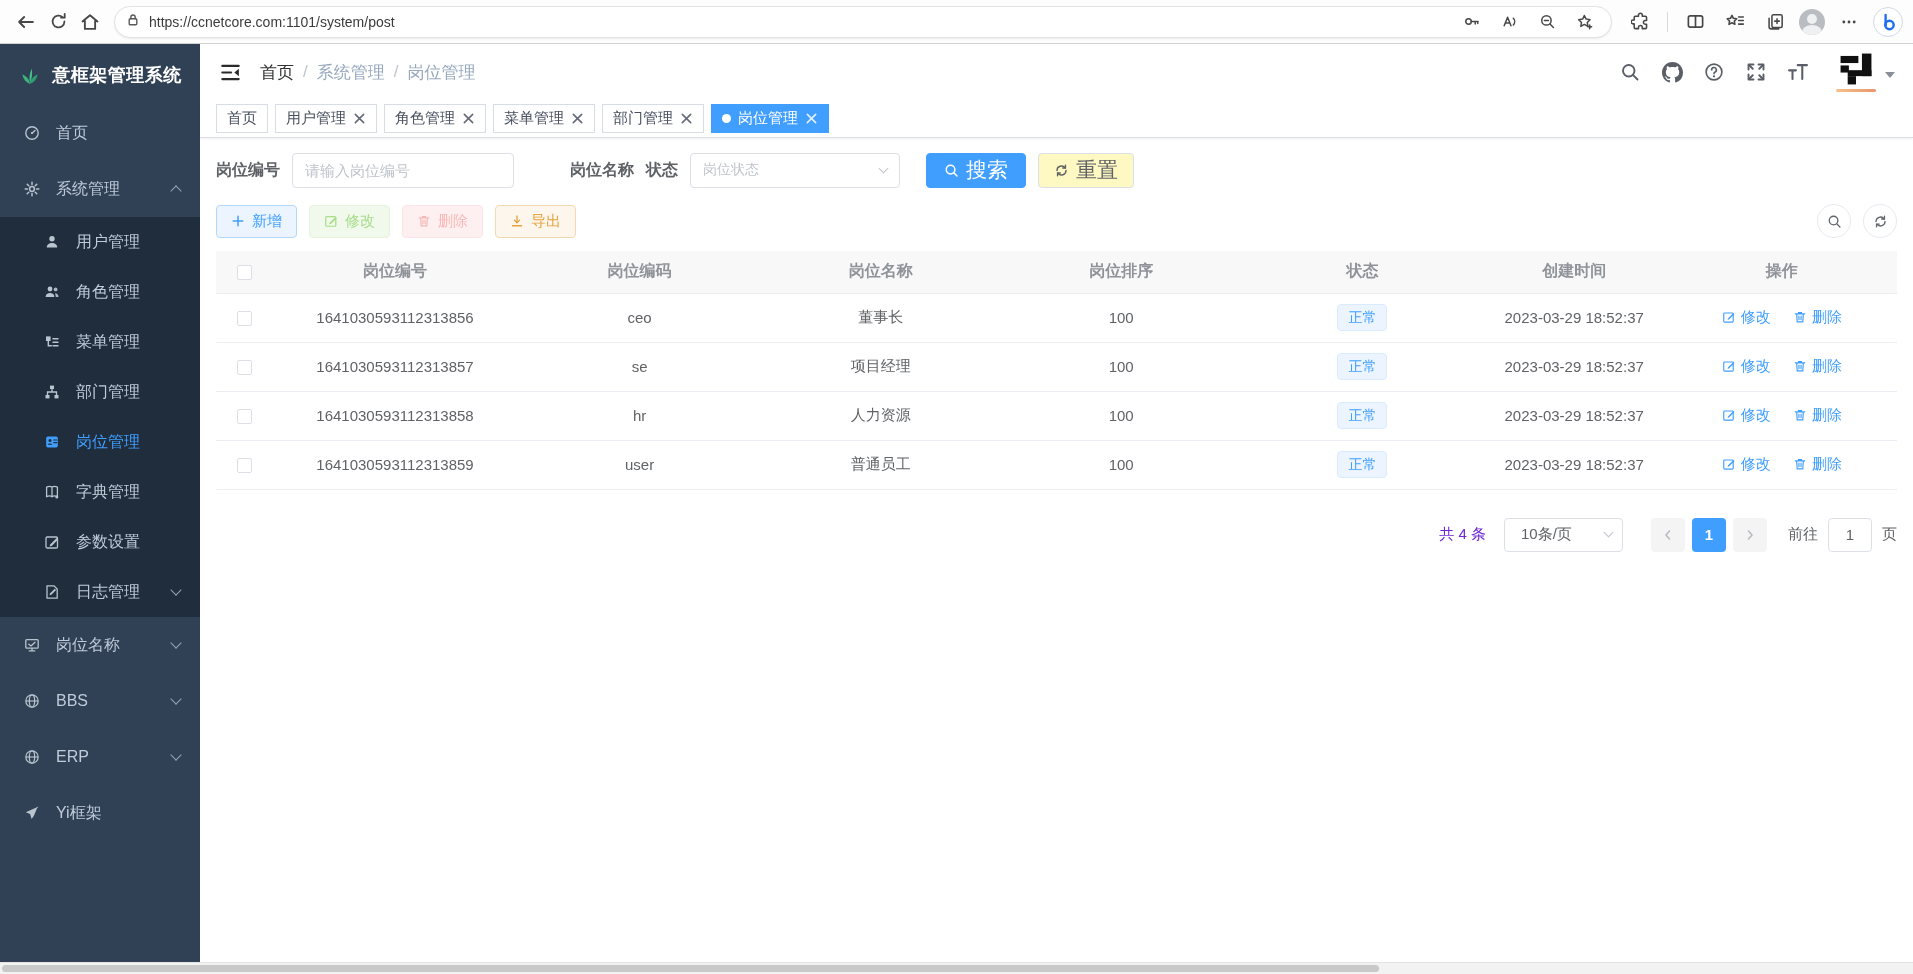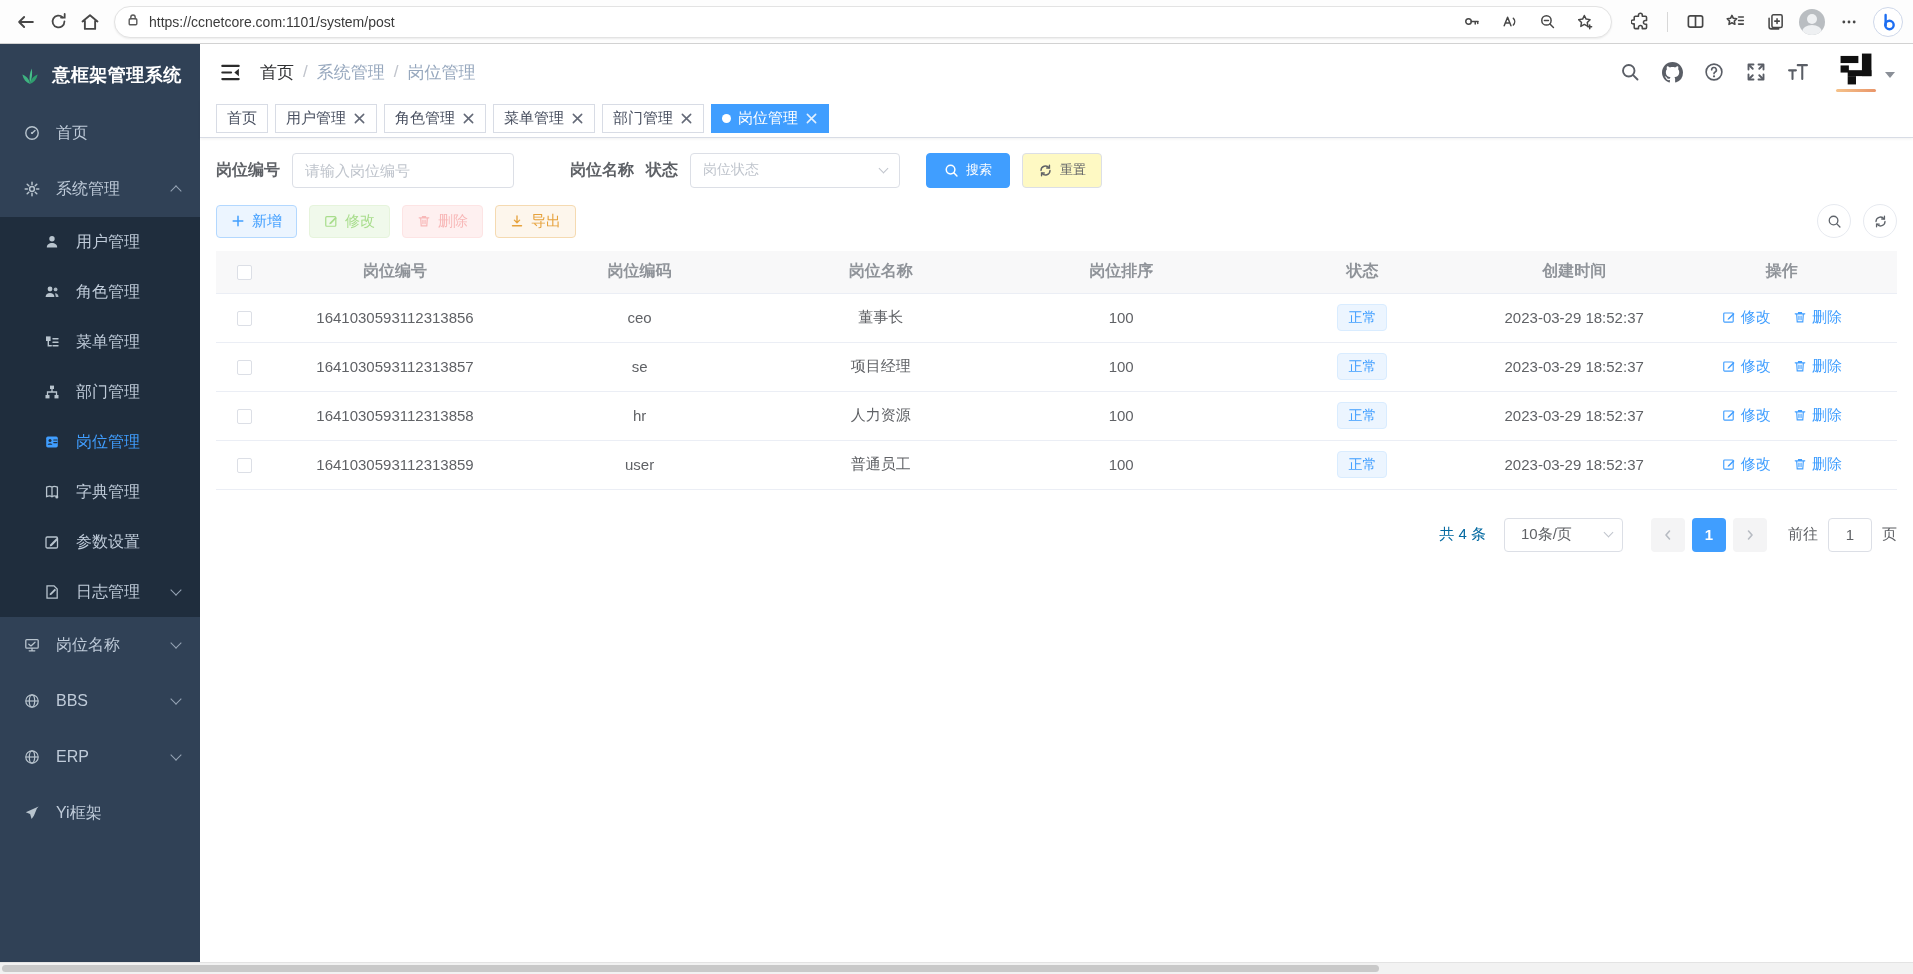--- a/index.html
+++ b/index.html
@@ -66,21 +66,21 @@
   .content { padding:14px 16px 0; }
   .search-row { display:flex; align-items:center; height:36px; margin-bottom:16px; }
   .f-label { font-weight:bold; color:#5e6166; font-size:16px; margin-right:12px; white-space:nowrap; }
   .f-input { width:222px; height:35px; border:1px solid #dcdfe6; border-radius:4px; padding:0 12px; font-size:15px; color:#606266; outline:none; font-family:inherit; }
   .f-input::placeholder { color:#bfc4cc; }
   .gap-lg { margin-right:56px; }
   .gap-xl { margin-right:90px; }
   .f-select { width:210px; height:35px; border:1px solid #dcdfe6; border-radius:4px; padding:0 12px; display:flex; align-items:center; justify-content:space-between; cursor:pointer; background:#fff; }
   .f-select .sel-text { color:#bfc4cc; font-size:14px; }
   .sel-caret { width:7px; height:7px; border-right:1.4px solid #c0c4cc; border-bottom:1.4px solid #c0c4cc; transform:rotate(45deg); margin-top:-4px; }
-  .btn { display:inline-flex; align-items:center; justify-content:center; gap:7px; height:35px; border-radius:4px; font-size:13px; cursor:pointer; border:1px solid transparent; background:#fff; font-family:inherit; }
+  .btn { display:inline-flex; align-items:center; justify-content:center; gap:7px; height:35px; border-radius:4px; font-size:21px; cursor:pointer; border:1px solid transparent; background:#fff; font-family:inherit; }
   .btn svg { flex:0 0 auto; }
   .btn-search { background:#409eff; border-color:#409eff; color:#fff; padding:0 17px; margin-left:26px; }
   .btn-reset { background:#fef9c3; border-color:#dcdfe6; color:#606266; padding:0 15px; margin-left:12px; }
 
   .toolbar-row { display:flex; align-items:center; margin-bottom:13px; }
   .btn-plain { height:33px; padding:0 14px; font-size:15px; margin-right:12px; }
   .btn-add    { color:#409eff; background:#ecf5ff; border-color:#b3d8ff; }
   .btn-edit   { color:#a8dd8c; background:#f0f9eb; border-color:#e6f4dc; cursor:not-allowed; }
   .btn-del    { color:#f8b8b8; background:#fef0f0; border-color:#fde4e4; cursor:not-allowed; }
   .btn-export { color:#e6a23c; background:#fdf6ec; border-color:#f5dab1; }
@@ -90,21 +90,21 @@
   
   table.grid { width:100%; border-collapse:collapse; table-layout:fixed; }
   .grid th { background:#f8f8f9; color:#8f9399; font-weight:bold; font-size:16px; height:42px; border-bottom:1px solid #ebeef5; text-align:center; }
   .grid td { height:49px; border-bottom:1px solid #ebeef5; text-align:center; font-size:15px; color:#606266; }
   .cbx { display:inline-block; width:15px; height:15px; border:1px solid #dcdfe6; border-radius:2px; background:#fff; vertical-align:middle; cursor:pointer; }
   .tag-status { display:inline-block; background:#ecf5ff; border:1px solid #d9ecff; color:#409eff; border-radius:4px; height:27px; line-height:25px; padding:0 10px; font-size:14px; }
   .op { display:inline-flex; align-items:center; gap:5px; color:#409eff; font-size:15px; cursor:pointer; margin:0 9px; text-decoration:none; }
 
   
   .pagination { display:flex; align-items:center; justify-content:flex-end; margin-top:28px; color:#606266; font-size:16px; padding-right:0; }
-  .pg-total { margin-right:18px; font-size:15px; color:#0369a1; }
+  .pg-total { margin-right:18px; font-size:15px; color:#6d28d9; }
   .pg-size { width:119px; height:34px; border:1px solid #dcdfe6; border-radius:4px; display:flex; align-items:center; justify-content:space-between; padding:0 10px 0 16px; cursor:pointer; margin-right:28px; font-size:15px; color:#606266; }
   .pg-btn { width:34px; height:34px; border:none; border-radius:4px; background:#f4f4f5; color:#b7bbc2; display:flex; align-items:center; justify-content:center; cursor:pointer; margin-right:7px; font-family:inherit; }
   .pg-btn.page-active { background:#409eff; color:#fff; font-size:15px; font-weight:bold; }
   .pg-goto-label { margin:0 10px 0 14px; font-size:15px; }
   .pg-goto { width:44px; height:34px; border:1px solid #dcdfe6; border-radius:4px; text-align:center; font-size:15px; color:#606266; outline:none; font-family:inherit; }
   .pg-unit { margin-left:10px; font-size:15px; }
 
   
   .hscroll { position:absolute; left:0; right:0; bottom:0; height:12px; background:#f2f2f2; border-top:1px solid #e3e3e3; }
   .hscroll-thumb { position:absolute; left:2px; top:2px; height:7px; width:72%; background:#c9c9c9; border-radius:4px; }

